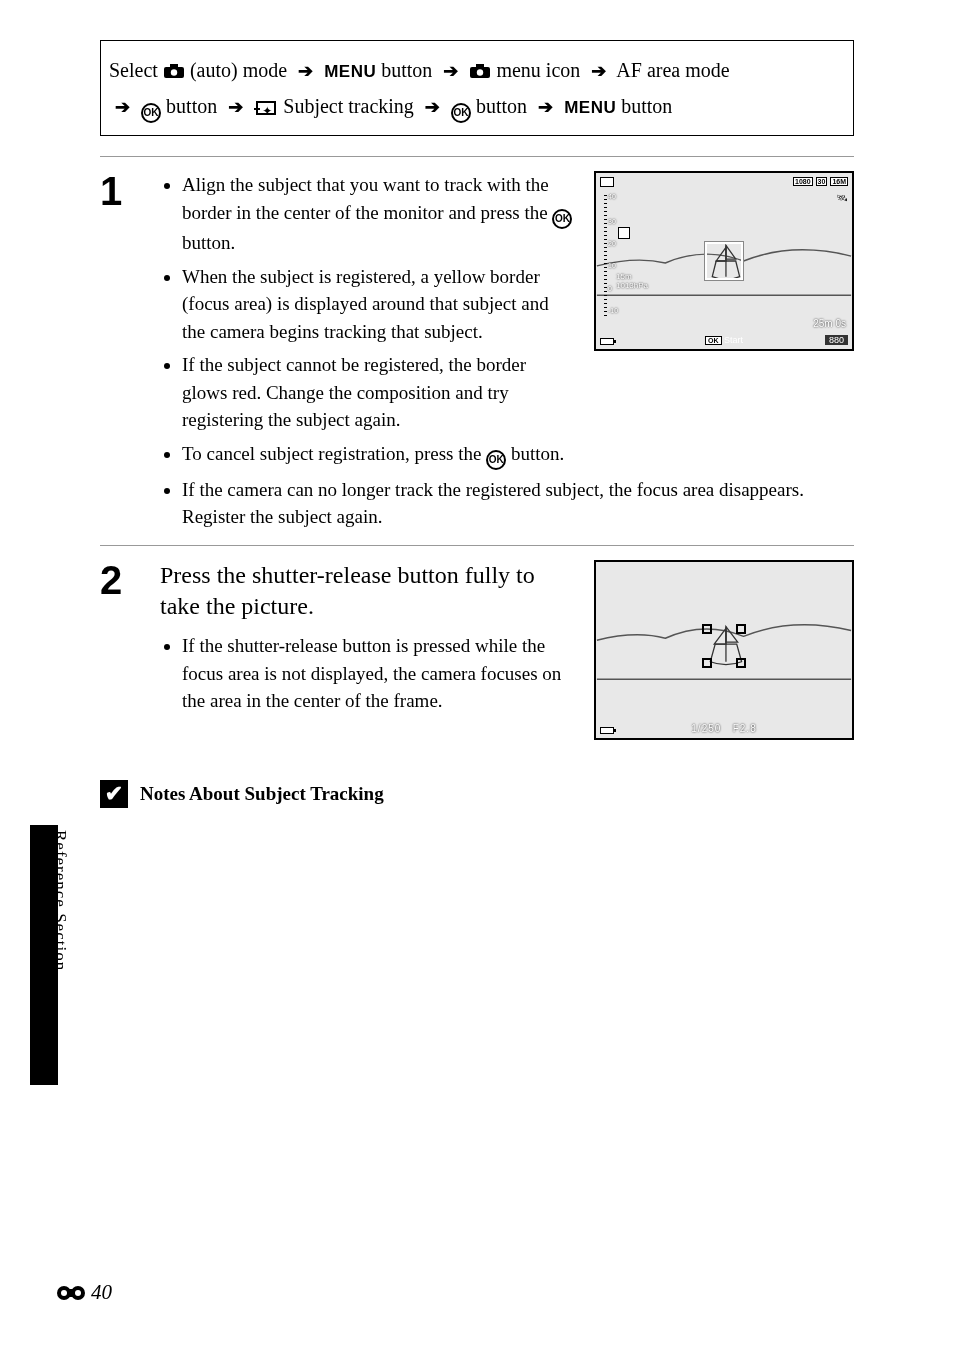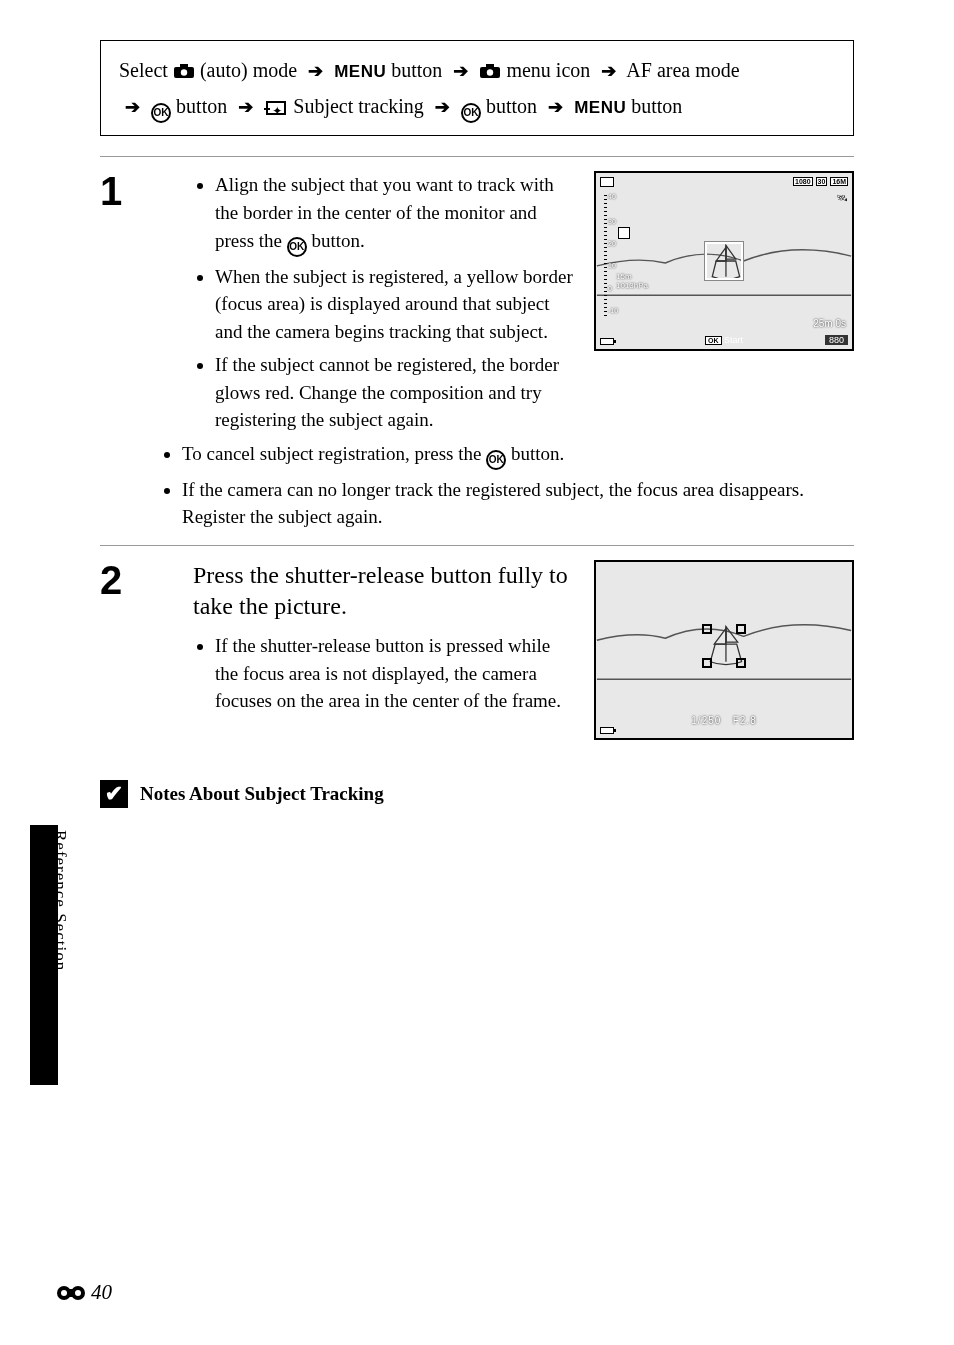--- a/index.html
+++ b/index.html
@@ -32,21 +32,21 @@
     text-orientation: mixed;
     letter-spacing: 1px;
   }
   h1.page-title {
     font-size: 25px;
     font-weight: bold;
     margin-bottom: 22px;
   }
   .navbox {
     border: 1px solid #000;
-    padding: 12px 18px;
+    padding: 12px 8px;
     font-size: 20px;
     line-height: 1.7;
     margin-bottom: 20px;
   }
   .navbox .piece { white-space: nowrap; }
   .arrow {
     display: inline-block;
     font-weight: bold;
     margin: 0 6px;
     font-size: 18px;
@@ -75,21 +75,21 @@
   .step-num {
     font-size: 40px;
     font-weight: bold;
     font-family: Arial, sans-serif;
     line-height: 1;
     width: 30px;
     flex: 0 0 30px;
   }
   .step-body { flex: 1; }
   .step-title { font-size: 24px; line-height: 1.3; margin-bottom: 10px; }
-  .step-row { display: flex; gap: 20px; align-items: flex-start; margin-left: 33px;}
+  .step-row { display: flex; gap: 20px; align-items: flex-start;}
   .step-text { flex: 1; }
   ul.bullets { list-style: disc; padding-left: 22px; }
   ul.bullets li { font-size: 19px; line-height: 1.45; margin-bottom: 6px;}
   .monitor {
     flex: 0 0 260px;
     height: 180px;
     border: 2px solid #000;
     background: #e8e8e8;
     position: relative;
     font-family: Arial, sans-serif;
@@ -113,21 +113,21 @@
   .monitor .topright .badge { background:#fff; border:1px solid #000; font-size:7px; padding:0 1px; font-weight:bold;}
   .monitor .topleft-cam { position:absolute; left:4px; top:4px; width:14px; height:10px; background:#fff; border:1px solid #000;}
   .monitor .gps { position:absolute; right:4px; top:20px; font-size:9px; color:#000;}
   .monitor .bot-start { position:absolute; left:50%; transform:translateX(-50%); bottom:4px; font-size:9px; color:#fff;}
   .monitor .bot-start .okb { background:#fff; color:#000; border:1px solid #000; font-size:7px; padding:0 2px; font-weight:bold;}
   .monitor .bot-right-up { position:absolute; right:6px; bottom:20px; font-size:10px; color:#fff; text-shadow:0 0 2px #000;text-align:center;}
   .monitor .bot-right { position:absolute; right:4px; bottom:4px; background:#333; color:#fff; font-size:9px; padding:0 4px;}
   .monitor .alt-text { position:absolute; left:20px; bottom:59px; font-size:8px; color:#fff; text-shadow:0 0 2px #000; line-height:1.1;}
   .monitor .batt { position:absolute; left:4px; bottom:4px; width:14px; height:7px; border:1px solid #000; background:#fff;}
   .monitor .batt::after { content:''; position:absolute; right:-3px; top:1px; width:2px; height:3px; background:#000;}
-  .monitor.m2 .exposure { position:absolute; left:50%; transform:translateX(-50%); bottom:12px; font-size:10px; color:#fff; text-shadow:0 0 2px #000; letter-spacing:1px;}
+  .monitor.m2 .exposure { position:absolute; left:50%; transform:translateX(-50%); bottom:4px; font-size:10px; color:#fff; text-shadow:0 0 2px #000; letter-spacing:1px;}
   .monitor .focus-corners { position:absolute; left:50%; top:48%; transform:translate(-50%,-50%); width:44px; height:44px;}
   .monitor .focus-corners span{ position:absolute; width:10px; height:10px; border:2px solid #000;}
   .fc-tl{top:0;left:0;border-right:none;border-bottom:none;}
   .fc-tr{top:0;right:0;border-left:none;border-bottom:none;}
   .fc-bl{bottom:0;left:0;border-right:none;border-top:none;}
   .fc-br{bottom:0;right:0;border-left:none;border-top:none;}
   .monitor .gauge-icon{position:absolute; left:22px; top:54px; width:12px;height:12px;border:1px solid #000; background:#fff;}
   .notes { margin-top: 40px; }
   .notes-head { display:flex; align-items:center; gap:12px; margin-bottom:8px;}
   .notes-head .v-icon { width:28px; height:28px; background:#000; color:#fff; font-size:22px; font-weight:bold; font-family:Arial; text-align:center; line-height:28px;}

